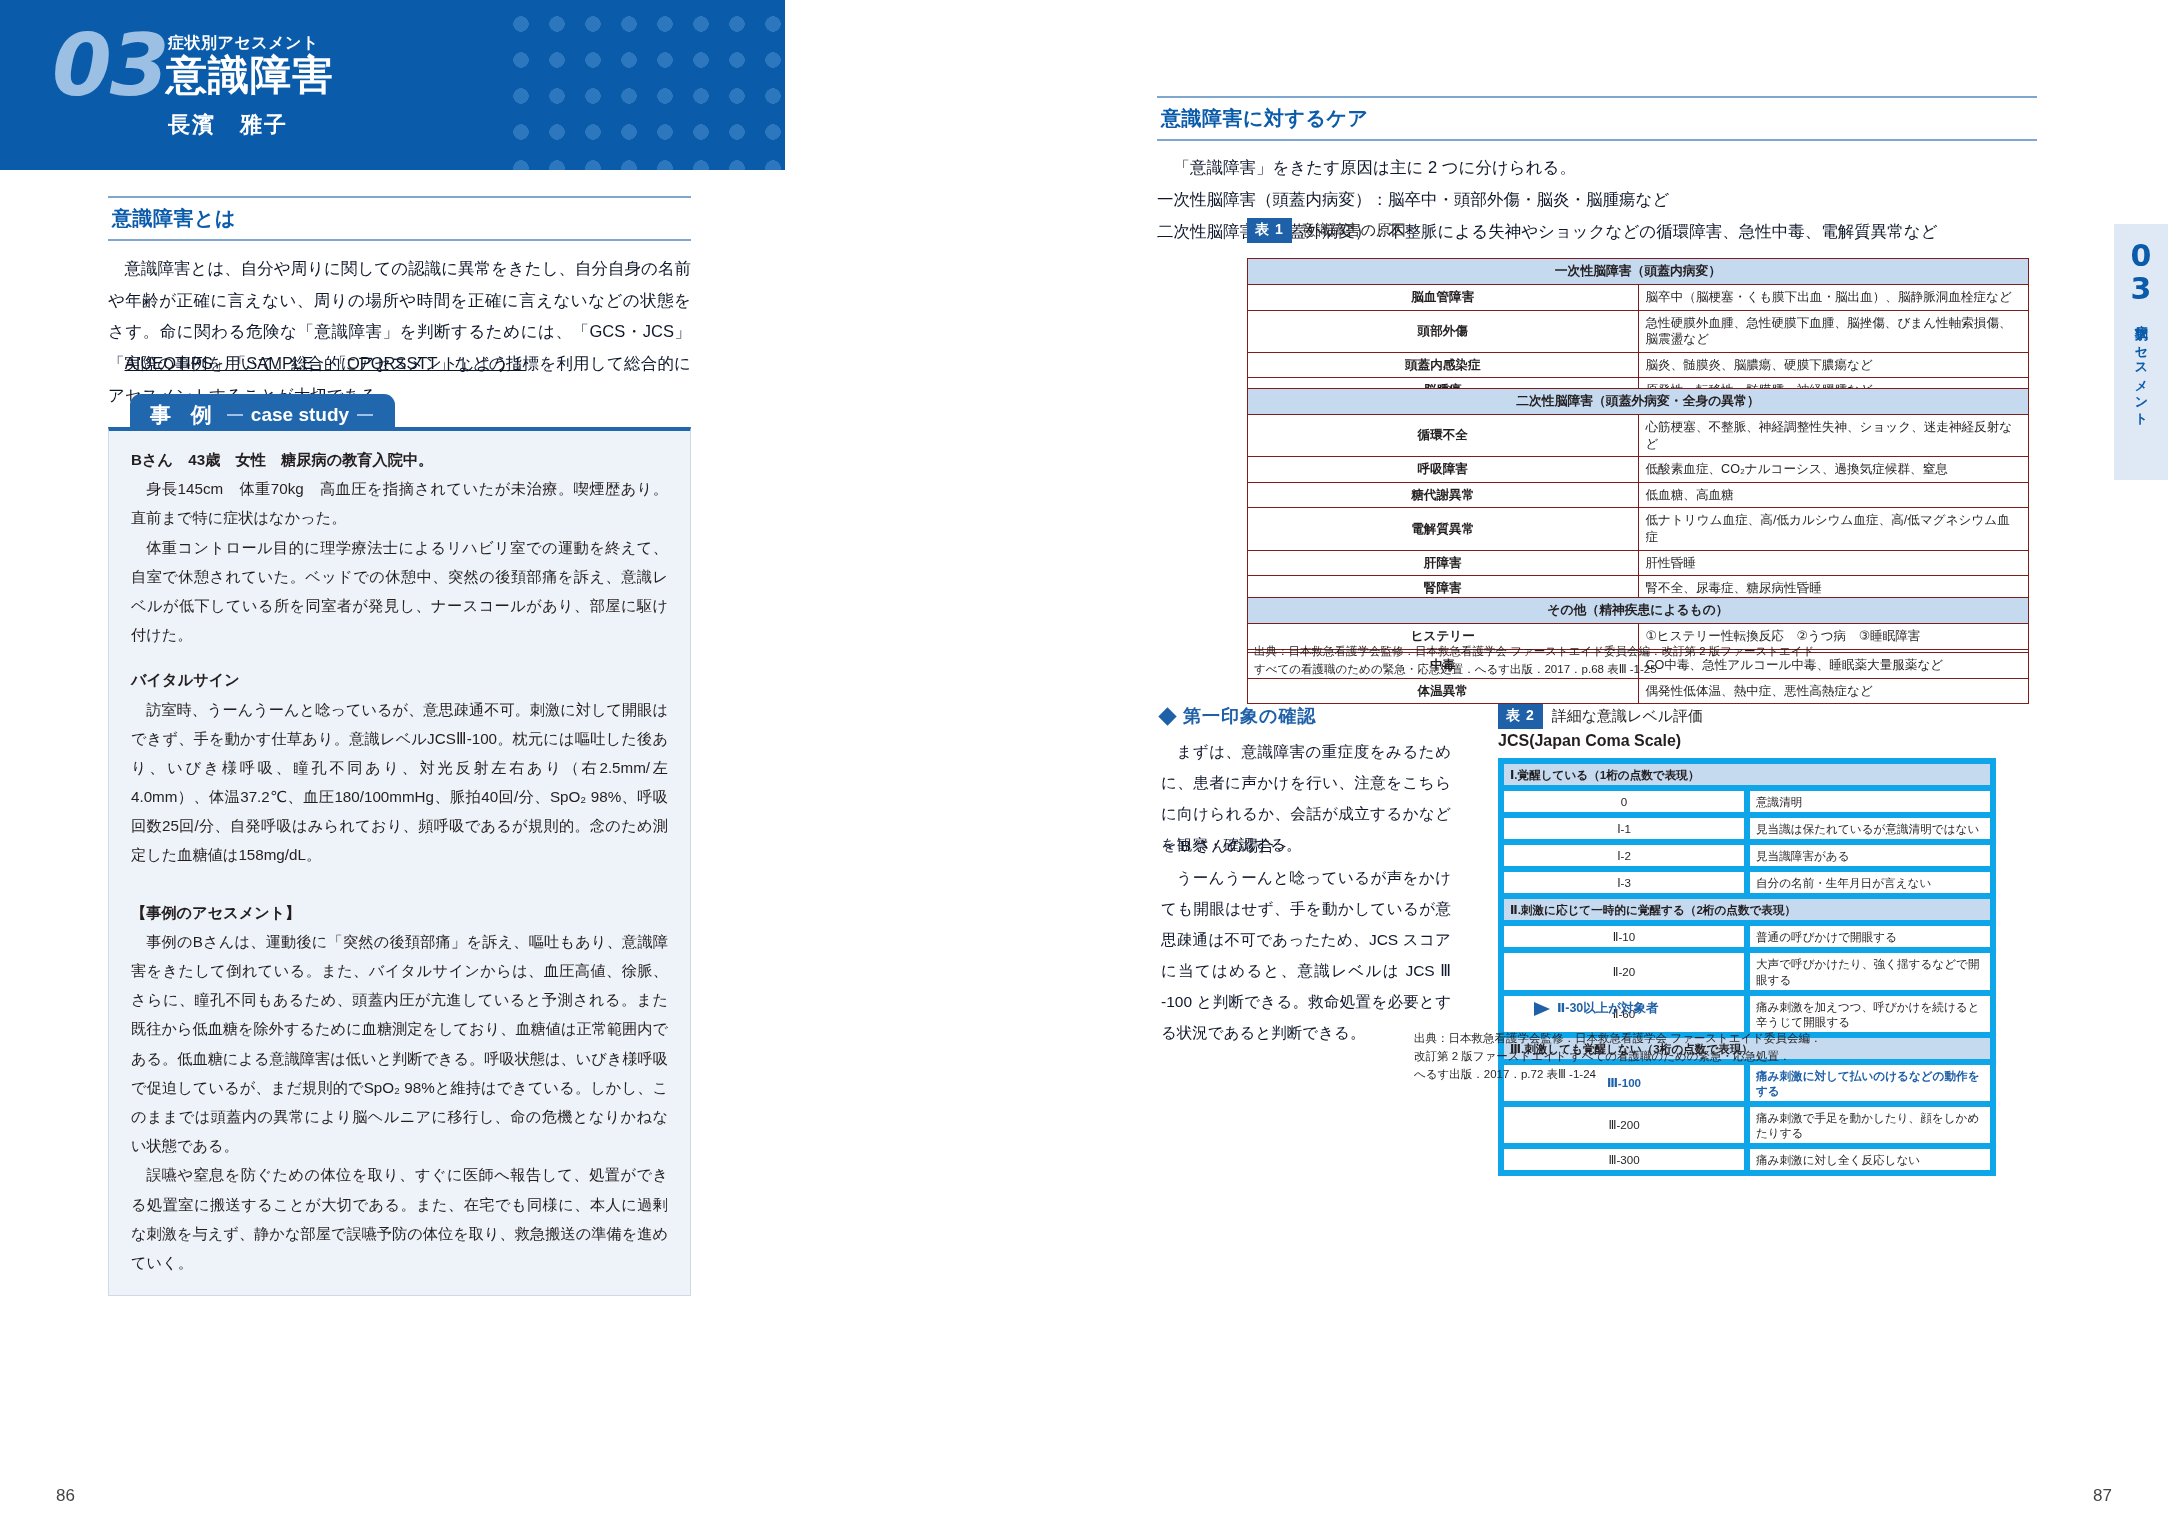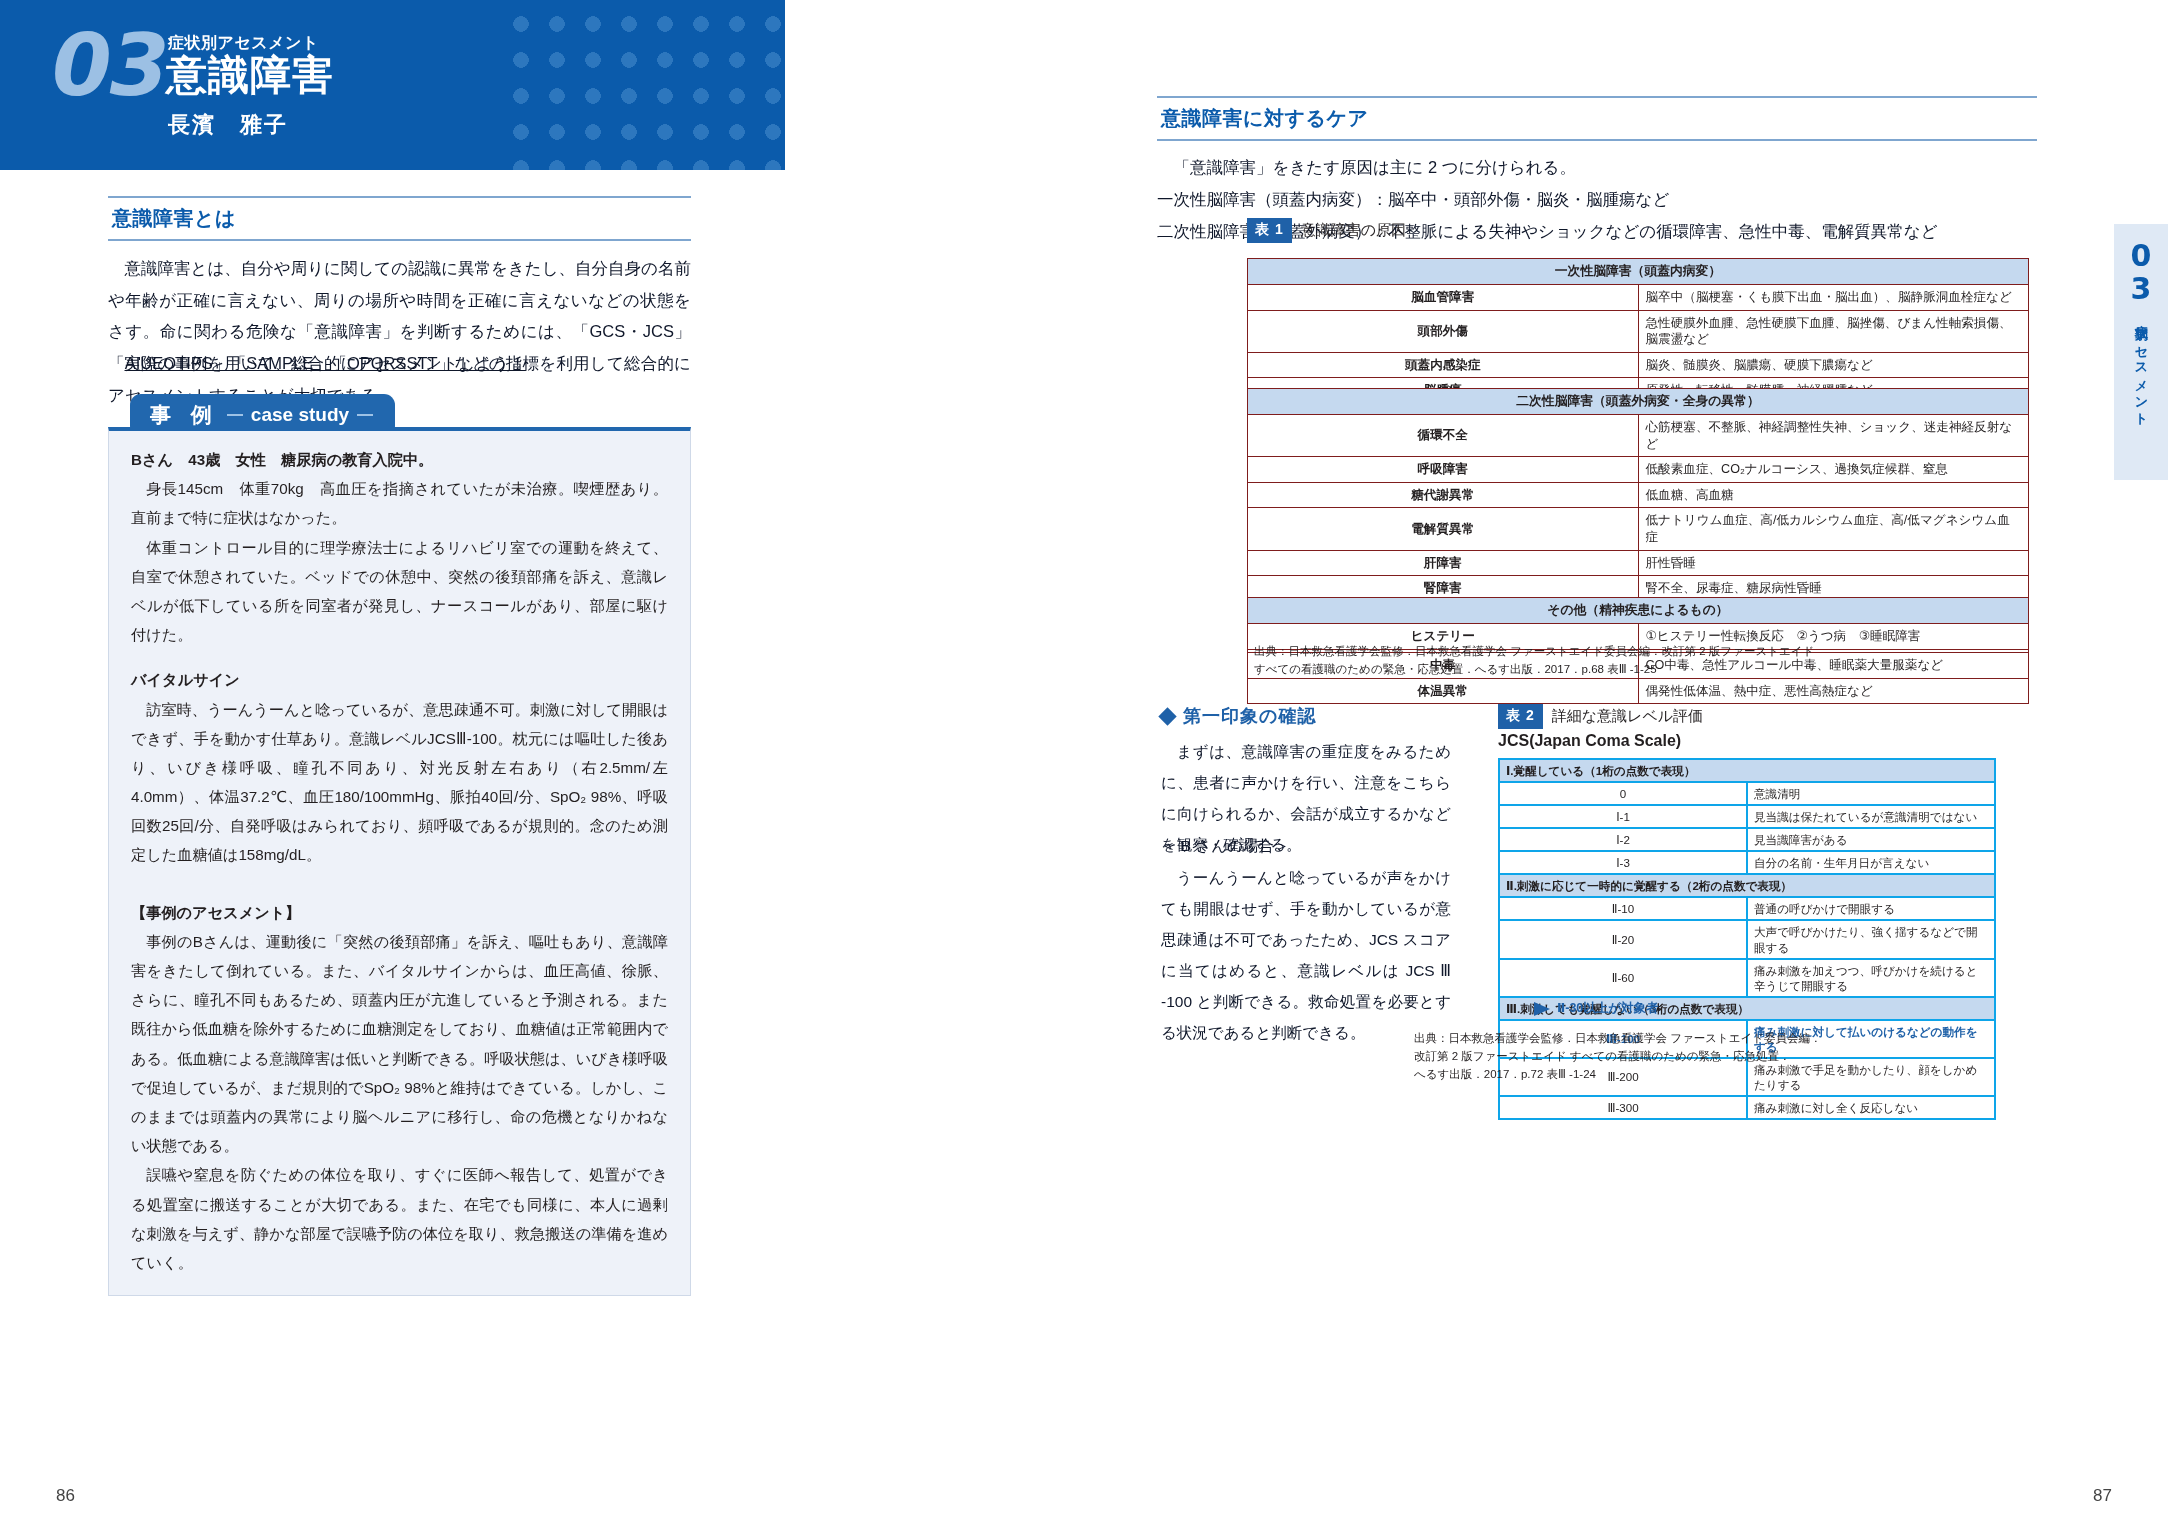--- a/index.html
+++ b/index.html
@@ -125,21 +125,21 @@
   .diamond-head{position:absolute;display:flex;align-items:center;gap:9px;}
   .diamond-head .dia{
     width:13px;height:13px;background:#1f61a8;transform:rotate(45deg);
   }
   .diamond-head .txt{font-size:18px;font-weight:bold;color:#1f61a8;letter-spacing:1px;}
 
   .jcs-title{position:absolute;font-size:16px;font-weight:bold;color:#231f20;}
 
   table.jcs{border-collapse:collapse;position:absolute;table-layout:fixed;}
   table.jcs td{
-    border:2px solid #0ea5e9;font-size:11.6px;padding:3px 6px;
+    border:6px solid #0ea5e9;font-size:11.6px;padding:3px 6px;
     line-height:1.3;vertical-align:middle;color:#231f20;background:#fff;
   }
   table.jcs td.sec{
     background:#c5d9ef;font-weight:bold;font-size:11.6px;
   }
   table.jcs td.code{text-align:center;width:52px;}
   table.jcs td.bold-code{text-align:center;width:52px;font-weight:bold;color:#1f61a8;}
   table.jcs td.bold-txt{font-weight:bold;color:#1f61a8;}
 
   .arrow-note{position:absolute;display:flex;align-items:center;gap:7px;}

